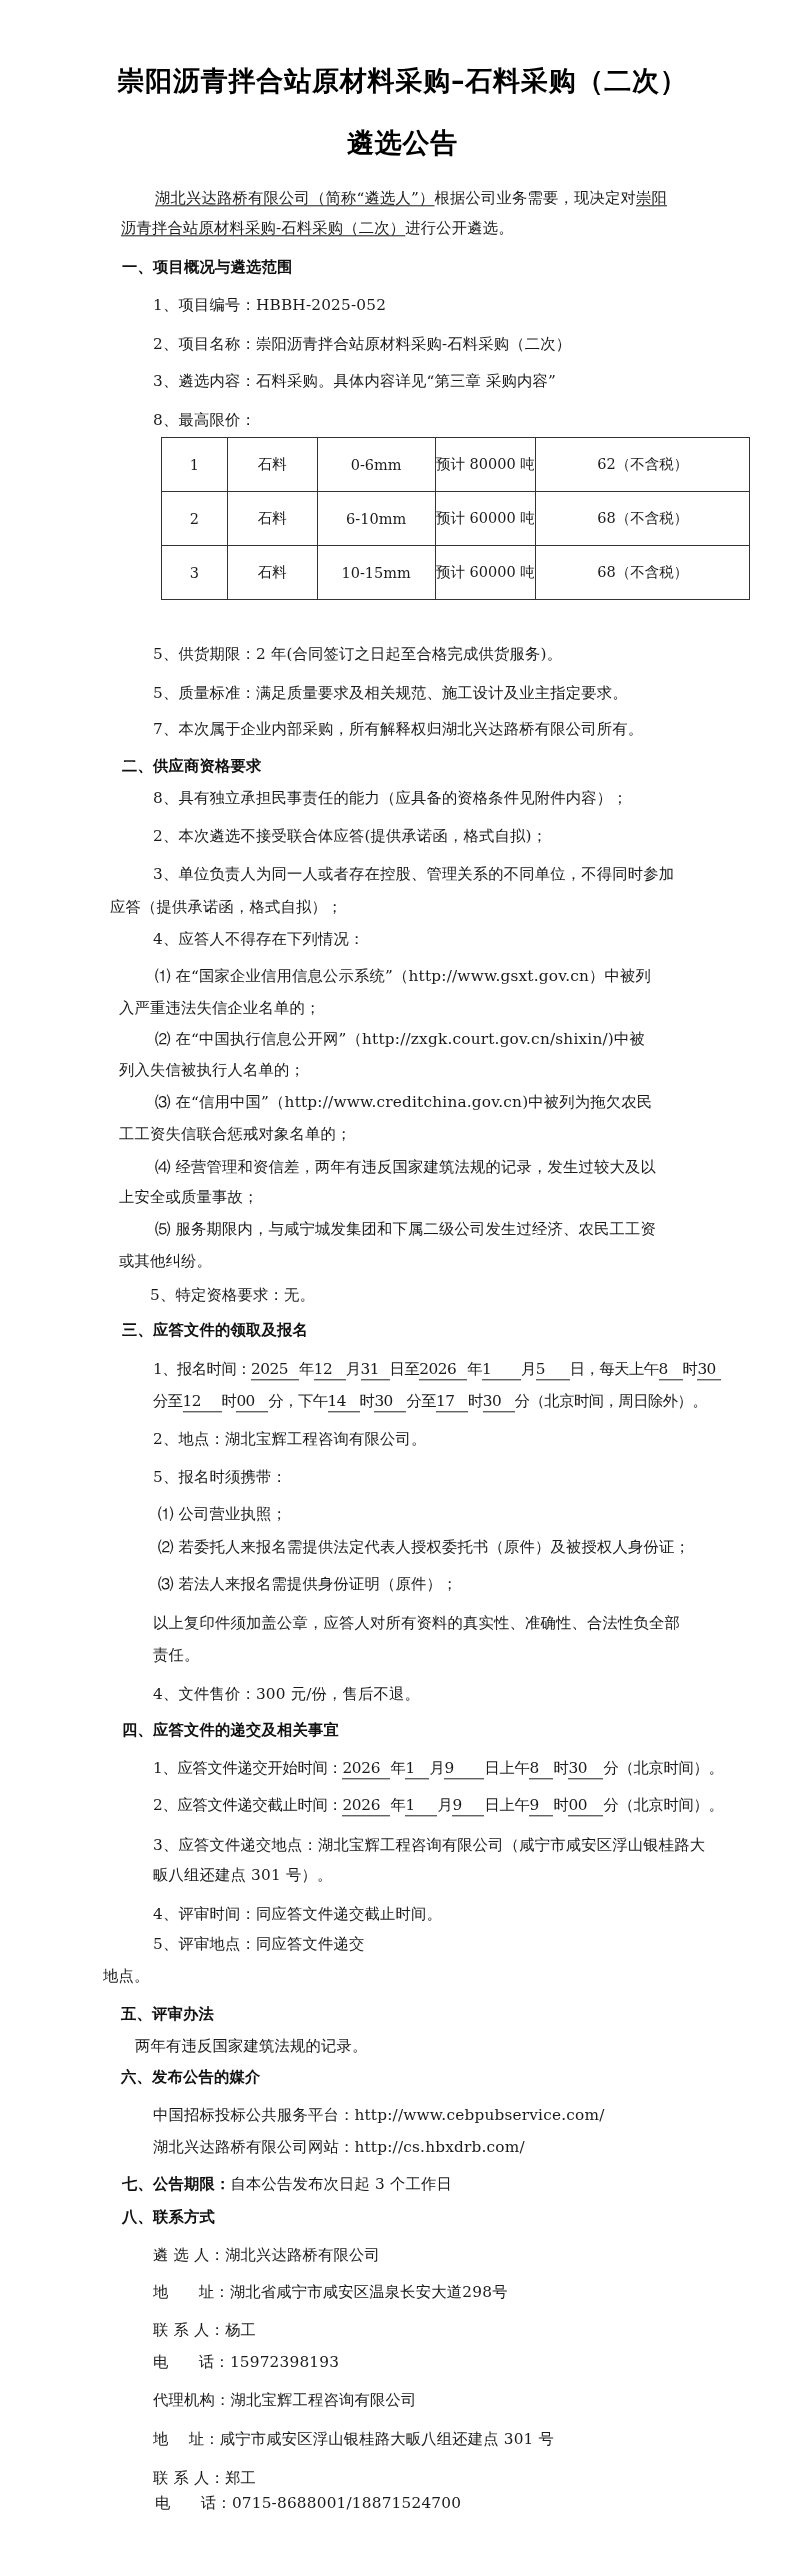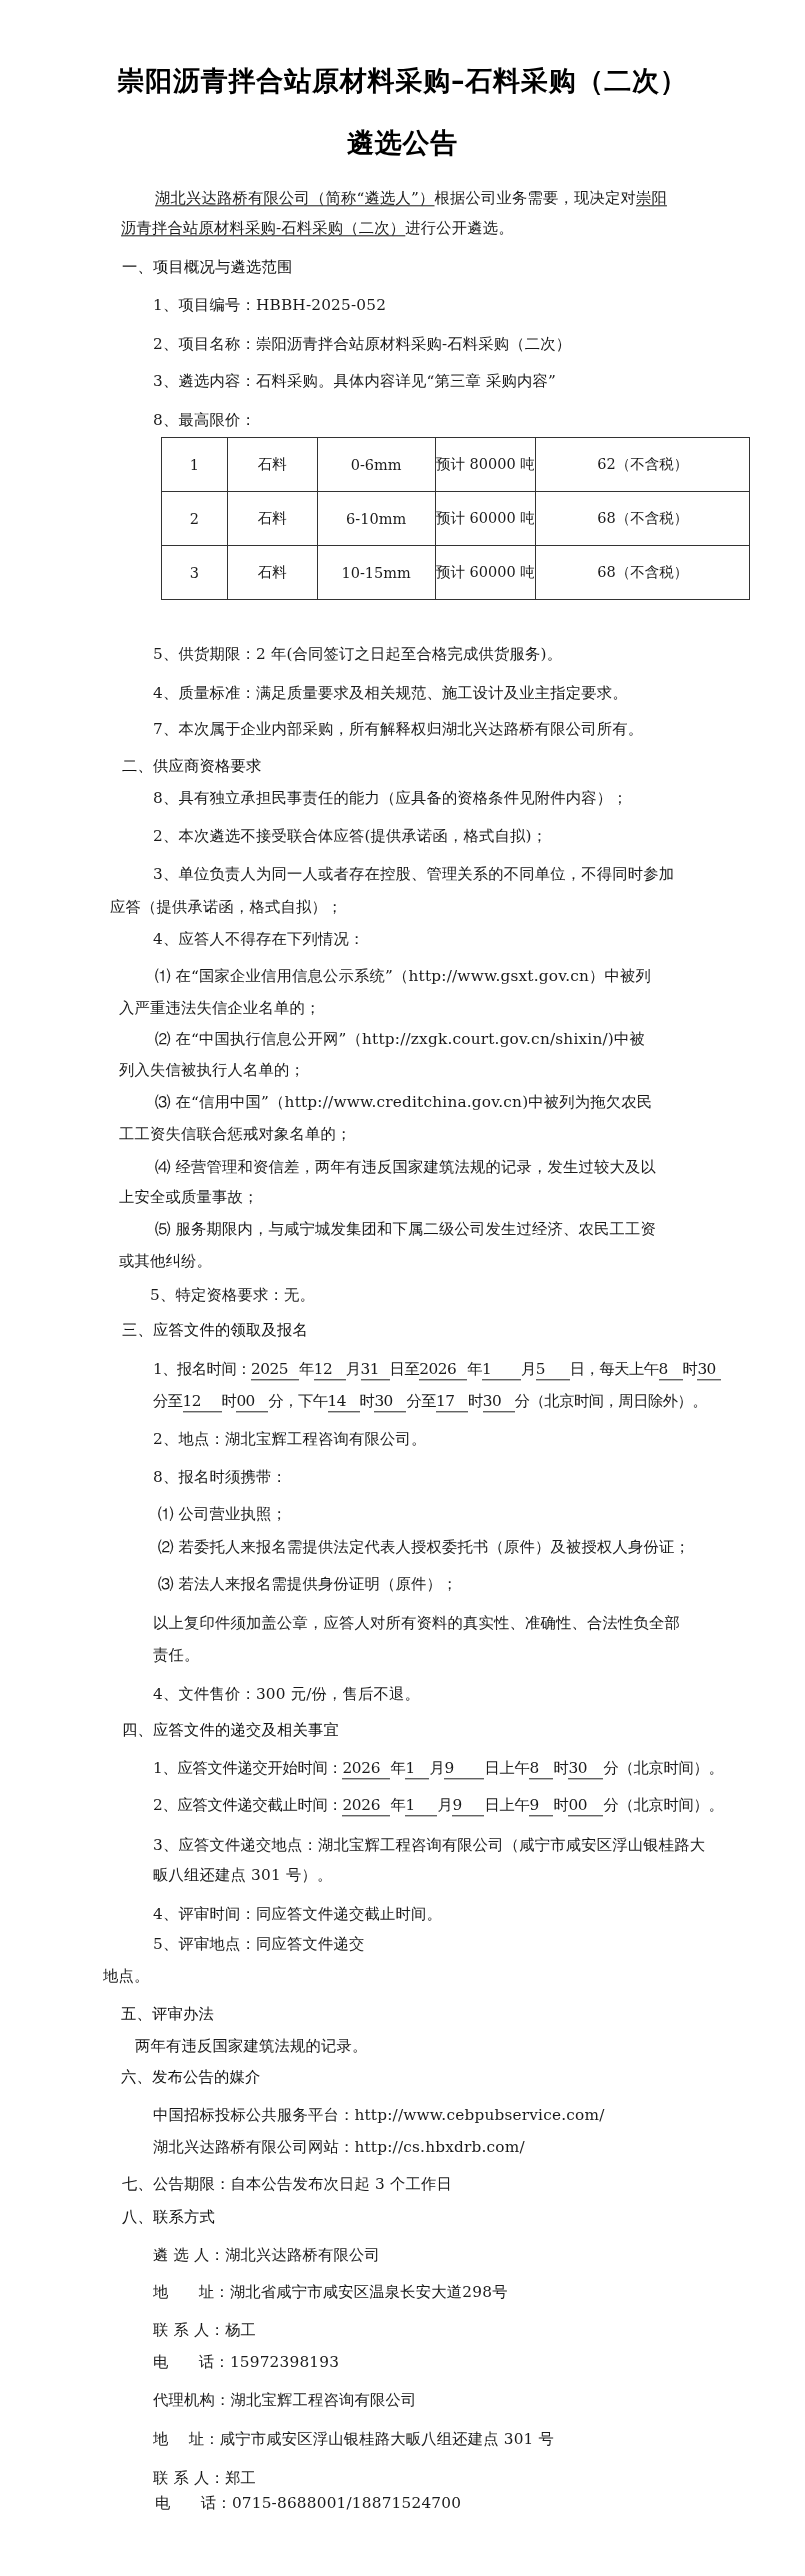--- a/index.html
+++ b/index.html
@@ -3,21 +3,21 @@
 <meta charset="utf-8">
 <style>
   html, body { margin: 0; padding: 0; background: #ffffff; }
   body { width: 805px; height: 2576px; position: relative; overflow: hidden;
          font-family: "DejaVu Serif", "Liberation Serif", serif; color: #1a1a1a; }
   .ln { position: absolute; white-space: nowrap; font-size: 15.3px; line-height: 19.3px;
         transform: translateY(-9.7px); letter-spacing: 0.2px; }
   .title { position: absolute; left: 0; width: 805px; text-align: center; font-weight: bold;
            font-size: 27px; line-height: 35px; transform: translateY(-17.7px); letter-spacing: 0.8px;
            font-family: "DejaVu Serif", serif; color: #000; }
-  .h { font-weight: normal; color: #111; }
+  .h { font-weight: bold; color: #111; }
   .u { text-decoration: underline; text-underline-offset: 2.4px; }
   .blank { display: inline-block; border-bottom: 0.8px solid #222; text-align: left; line-height: 17.7px; }
   table.price { position: absolute; left: 161px; top: 437px; width: 589px; border-collapse: collapse;
                 font-size: 14.5px; font-family: "DejaVu Serif", serif; }
   table.price td, table.price th { border: 1.2px solid #333; text-align: center; font-weight: normal; padding: 0; }
   table.price tr.hdr { height: 38px; }
   table.price tr.row { height: 54px; }
 </style>
 </head>
 <body>
@@ -65,21 +65,21 @@
     <td>3</td>
     <td>石料</td>
     <td>10-15mm</td>
     <td>预计 60000 吨</td>
     <td>68（不含税）</td>
   </tr>
 </tbody>
   </table>
 
 <div class="ln" style="left:153px; top:655px">5、供货期限：2 年(合同签订之日起至合格完成供货服务)。</div>
-<div class="ln" style="left:153px; top:694px">4、质量标准：满足质量要求及相关规范、施工设计及业主指定要求。</div>
+<div class="ln" style="left:153px; top:694px">5、质量标准：满足质量要求及相关规范、施工设计及业主指定要求。</div>
 <div class="ln" style="left:153px; top:730px">7、本次属于企业内部采购，所有解释权归湖北兴达路桥有限公司所有。</div>
 
 <div class="ln h" style="left:122px; top:767px">二、供应商资格要求</div>
 <div class="ln" style="left:153px; top:799px">8、具有独立承担民事责任的能力（应具备的资格条件见附件内容）；</div>
 <div class="ln" style="left:153px; top:837px">2、本次遴选不接受联合体应答(提供承诺函，格式自拟)；</div>
 <div class="ln" style="left:153px; top:875px">3、单位负责人为同一人或者存在控股、管理关系的不同单位，不得同时参加</div>
 <div class="ln" style="left:110px; top:908px">应答（提供承诺函，格式自拟）；</div>
 <div class="ln" style="left:153px; top:940px">4、应答人不得存在下列情况：</div>
 <div class="ln" style="left:155px; top:977px">⑴ 在“国家企业信用信息公示系统”（http://www.gsxt.gov.cn）中被列</div>
 <div class="ln" style="left:119px; top:1009px">入严重违法失信企业名单的；</div>
@@ -94,21 +94,21 @@
 <div class="ln" style="left:150px; top:1296px">5、特定资格要求：无。</div>
 
 <div class="ln h" style="left:122px; top:1331px">三、应答文件的领取及报名</div>
 <div class="ln" style="left:153px; top:1370px; letter-spacing:-0.5px">
   <span>1、报名时间：</span><span class="blank" style="width:48px">2025</span><span>年</span><span class="blank" style="width:32px">12</span><span>月</span><span class="blank" style="width:29px">31</span><span>日</span><span>至</span><span class="blank" style="width:48px">2026</span><span>年</span><span class="blank" style="width:39px">1</span><span>月</span><span class="blank" style="width:34px">5</span><span>日</span><span>，每天上午</span><span class="blank" style="width:24px">8</span><span>时</span><span class="blank" style="width:24px">30</span>
 </div>
 <div class="ln" style="left:153px; top:1402px; letter-spacing:-0.5px">
   <span>分</span><span>至</span><span class="blank" style="width:39px">12</span><span>时</span><span class="blank" style="width:32px">00</span><span>分</span><span>，下午</span><span class="blank" style="width:32px">14</span><span>时</span><span class="blank" style="width:32px">30</span><span>分</span><span>至</span><span class="blank" style="width:32px">17</span><span>时</span><span class="blank" style="width:32px">30</span><span>分</span><span>（北京时间，周日除外）。</span>
 </div>
 <div class="ln" style="left:153px; top:1440px">2、地点：湖北宝辉工程咨询有限公司。</div>
-<div class="ln" style="left:153px; top:1478px">8、报名时须携带：</div>
+<div class="ln" style="left:153px; top:1478px">5、报名时须携带：</div>
 <div class="ln" style="left:158px; top:1515px">⑴ 公司营业执照；</div>
 <div class="ln" style="left:158px; top:1548px">⑵ 若委托人来报名需提供法定代表人授权委托书（原件）及被授权人身份证；</div>
 <div class="ln" style="left:158px; top:1585px">⑶ 若法人来报名需提供身份证明（原件）；</div>
 <div class="ln" style="left:153px; top:1624px">以上复印件须加盖公章，应答人对所有资料的真实性、准确性、合法性负全部</div>
 <div class="ln" style="left:153px; top:1656px">责任。</div>
 <div class="ln" style="left:153px; top:1695px">4、文件售价：300 元/份，售后不退。</div>
 
 <div class="ln h" style="left:122px; top:1731px">四、应答文件的递交及相关事宜</div>
 <div class="ln" style="left:153px; top:1769px; letter-spacing:-0.3px">
   <span>1、应答文件递交开始时间：</span><span class="blank" style="width:48px">2026</span><span>年</span><span class="blank" style="width:24px">1</span><span>月</span><span class="blank" style="width:40px">9</span><span>日上午</span><span class="blank" style="width:24px">8</span><span>时</span><span class="blank" style="width:35px">30</span><span>分</span><span>（北京时间）。</span>

